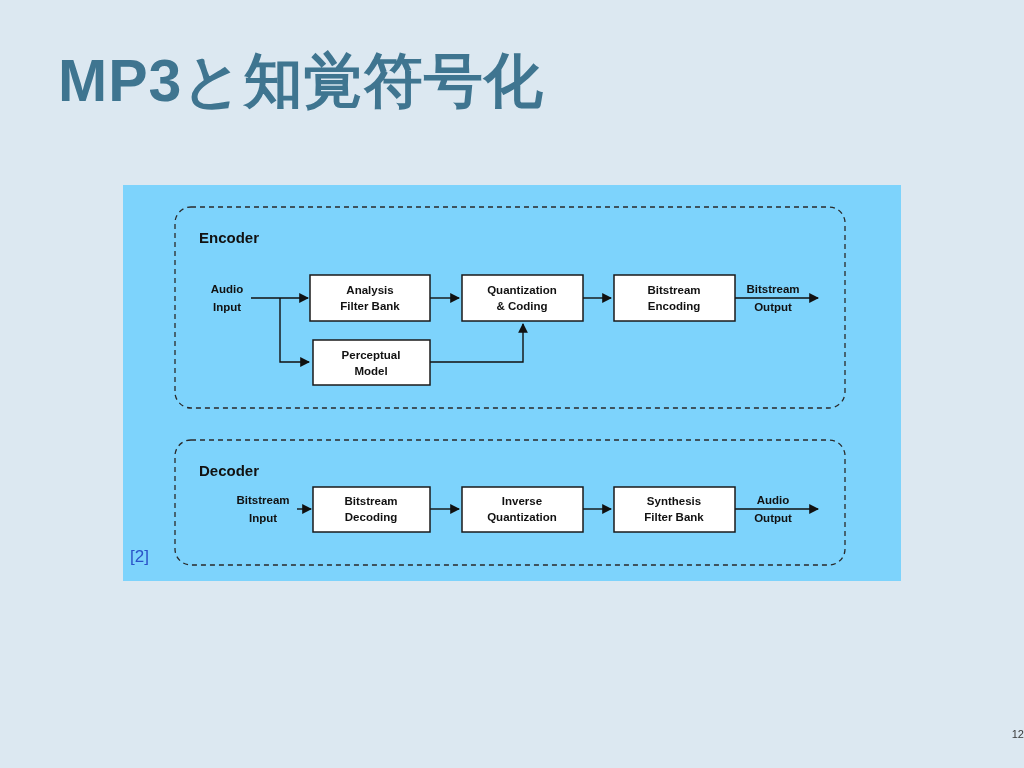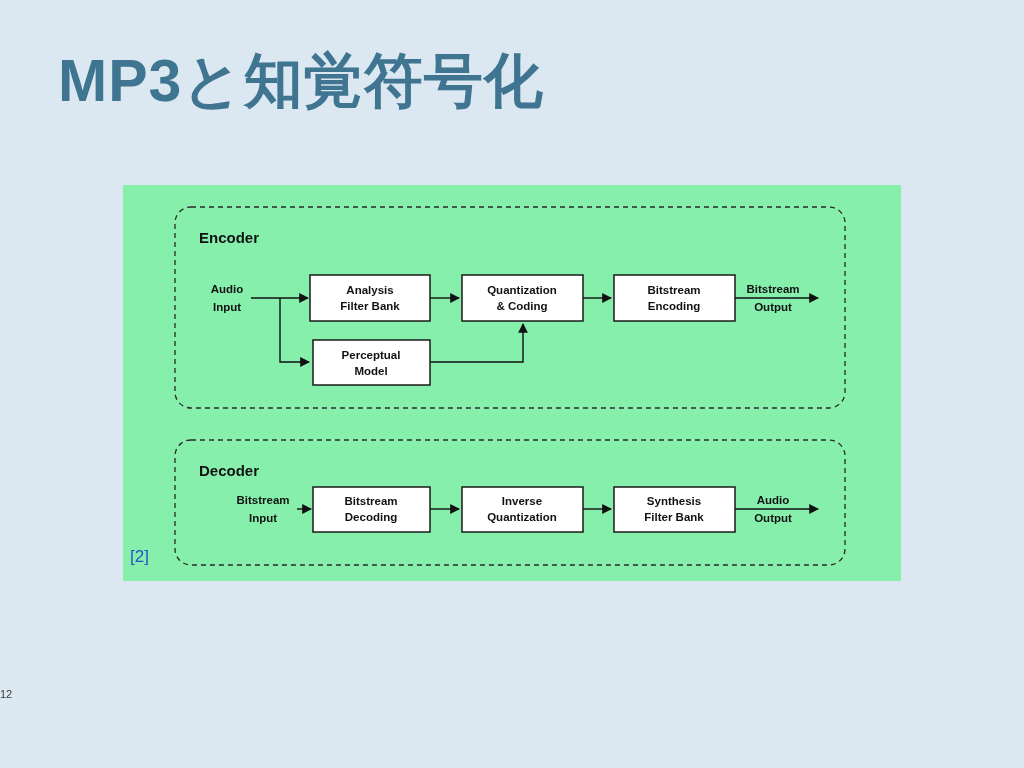--- a/index.html
+++ b/index.html
@@ -27,35 +27,35 @@
     font-weight: bold;
     color: #3f7590;
     letter-spacing: 1px;
   }
   .panel {
     position: absolute;
     left: 123px;
     top: 185px;
     width: 778px;
     height: 396px;
-    background: #86efac;
+    background: #7dd3fc;
   }
   .citation {
     position: absolute;
     left: 130px;
     top: 547px;
     font-size: 17px;
     color: #2a52c8;
   }
   .page-number {
     position: absolute;
     left: 0;
     right: 0;
-    top: 688px;
-    text-align: left;
+    top: 728px;
+    text-align: right;
     font-size: 11px;
     color: #3a3a3a;
   }
   
   svg text {
     font-family: "Liberation Sans", "DejaVu Sans", sans-serif;
     font-weight: bold;
     font-size: 11.5px;
     fill: #111111;
   }

